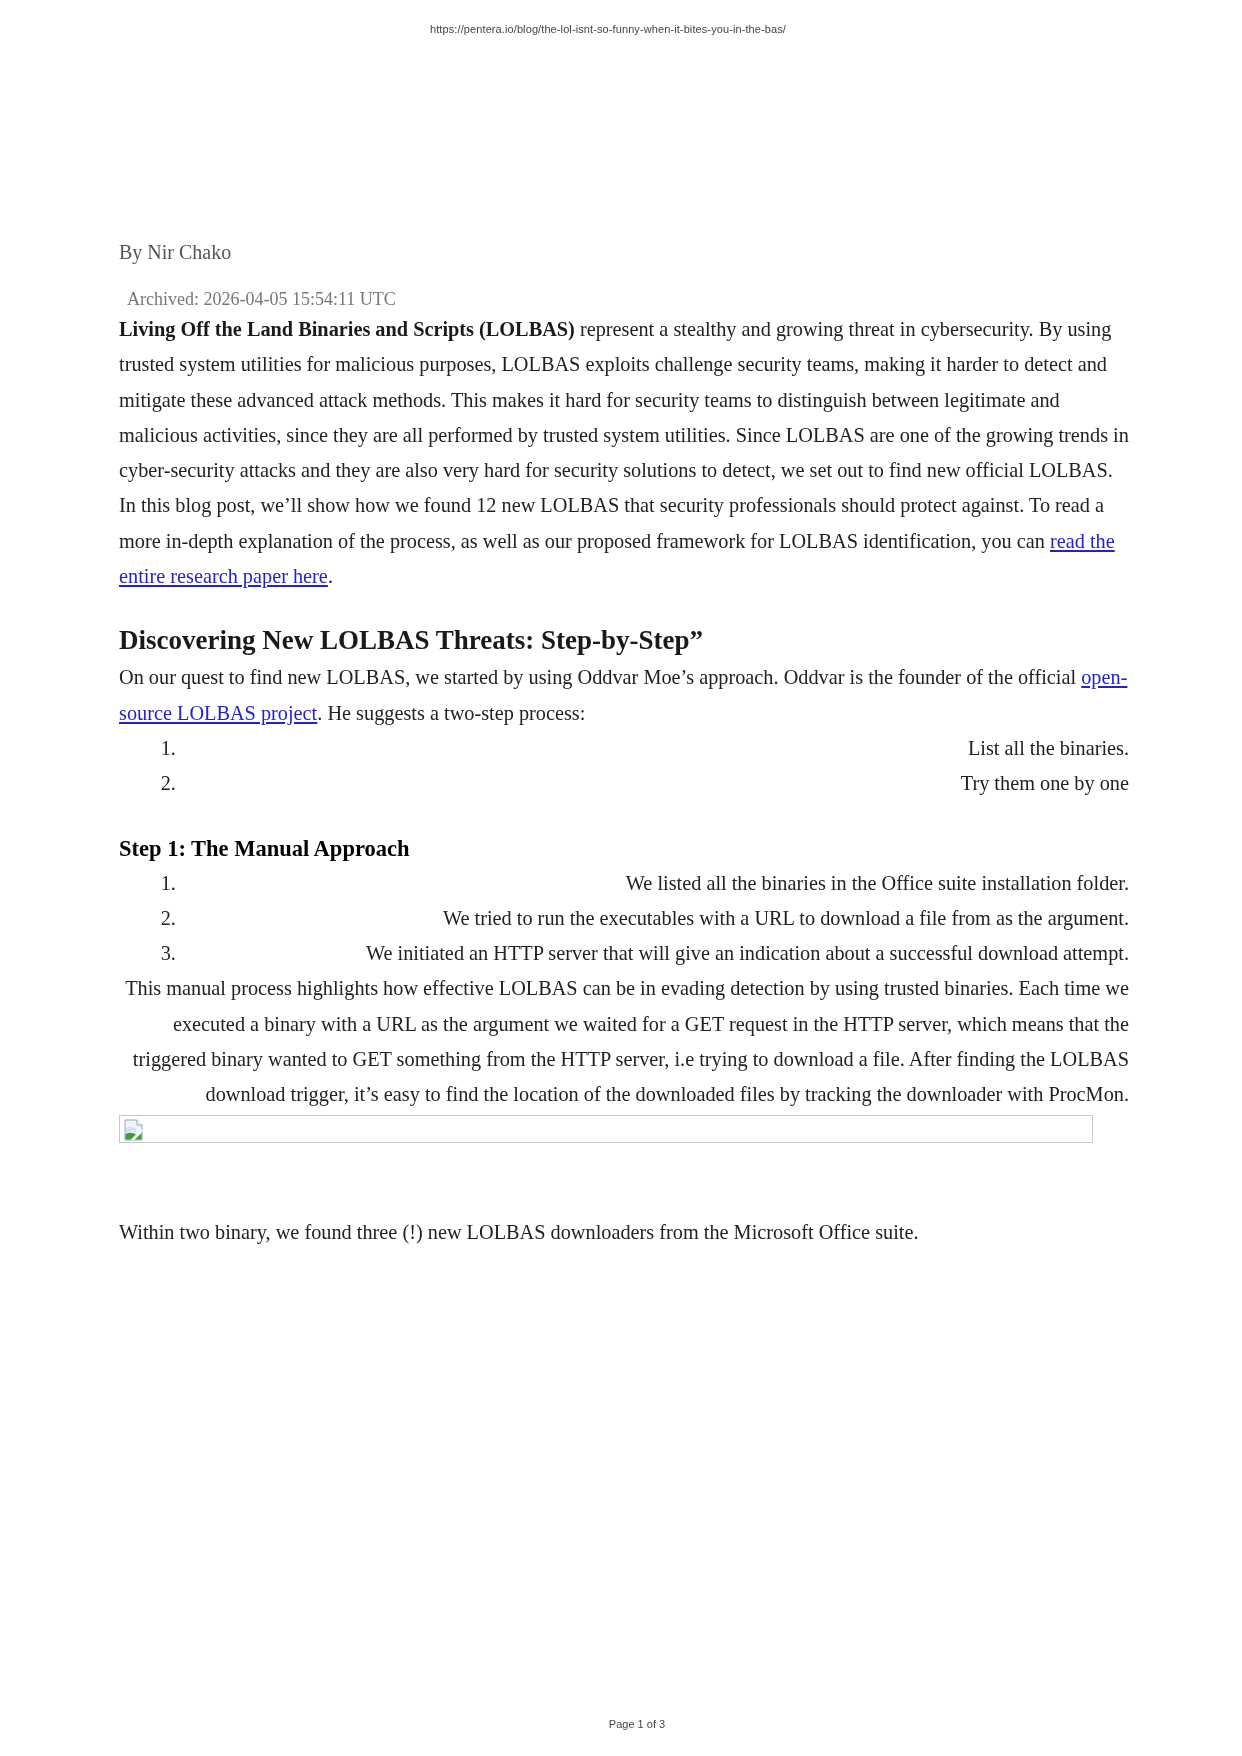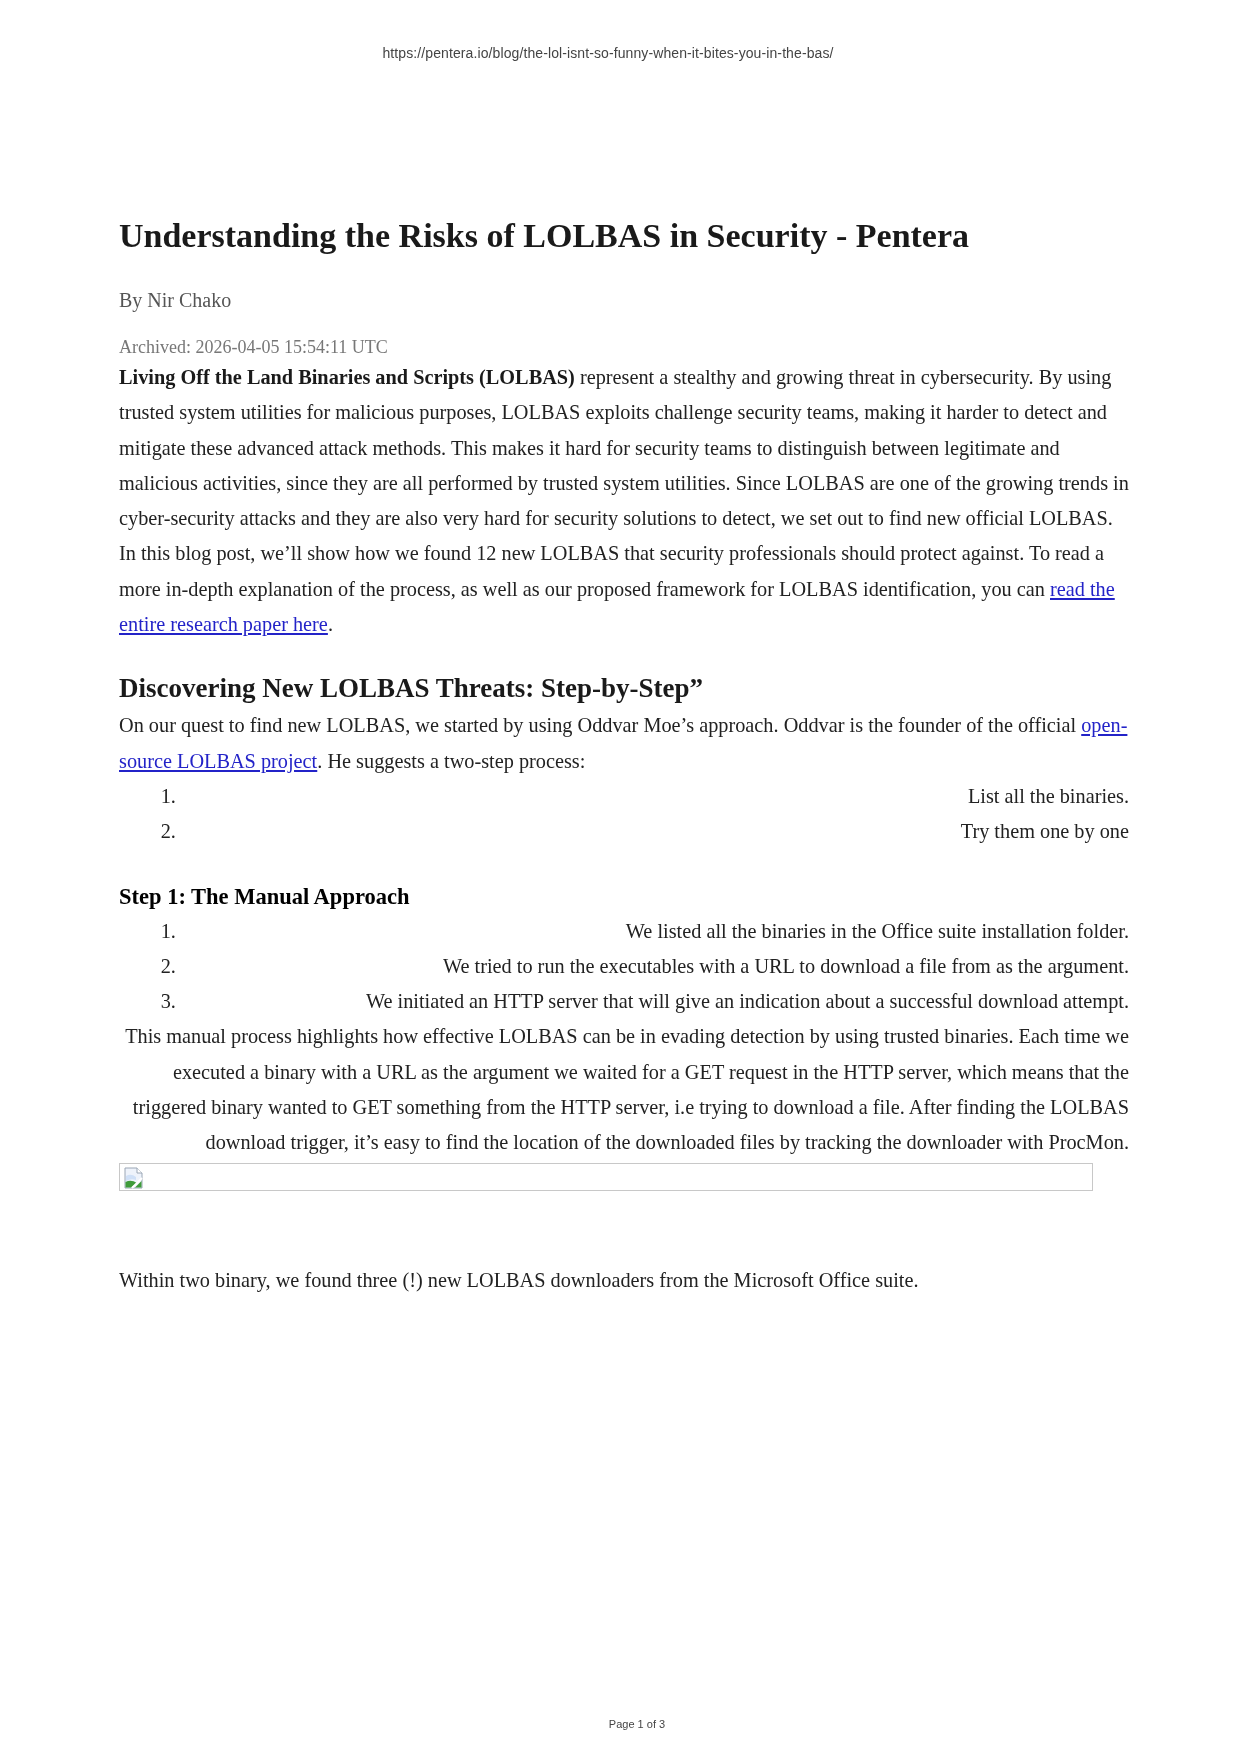--- a/index.html
+++ b/index.html
@@ -10,26 +10,26 @@
     body {
       width: 1242px;
       height: 1756px;
       position: relative;
       overflow: hidden;
       font-family: "Liberation Serif", "DejaVu Serif", serif;
       color: #222222;
     }
     .url-header {
       position: absolute;
-      top: 45px;
+      top: 23px;
       left: 0;
       width: 1216px;
       text-align: center;
       font-family: "Liberation Sans", "DejaVu Sans", sans-serif;
-      font-size: 14px;
+      font-size: 11px;
       color: #444444;
       letter-spacing: 0.1px;
     }
     .page-footer {
       position: absolute;
       top: 1718px;
       left: 16px;
       width: 1242px;
       text-align: center;
       font-family: "Liberation Sans", "DejaVu Sans", sans-serif;
@@ -49,21 +49,21 @@
       font-weight: bold;
       color: #1a1a1a;
     }
     .byline {
       margin: 26px 0 0 0;
       font-size: 20px;
       line-height: 28px;
       color: #555555;
     }
     .archived {
-      margin: 20px 0 0 0;
+      margin: 20px 0 0 8px;
       font-size: 18px;
       line-height: 26px;
       color: #777777;
     }
     p.body {
       margin: 0;
       font-size: 20.3px;
       line-height: 35.3px;
       color: #222222;
     }
@@ -124,21 +124,20 @@
     .spacer-after-image {
       height: 72px;
     }
   </style>
 </head>
 <body>
 
 <div class="url-header">https://pentera.io/blog/the-lol-isnt-so-funny-when-it-bites-you-in-the-bas/</div>
 
 <main class="article">
-  <h1 class="title">Understanding the Risks of LOLBAS in Security - Pentera</h1>
 
   <div class="byline">By Nir Chako</div>
 
   <div class="archived">Archived: 2026-04-05 15:54:11 UTC</div>
 
   <p class="body intro"><strong>Living Off the Land Binaries and Scripts (LOLBAS)</strong><span> represent a stealthy and growing threat in cybersecurity. By using trusted system utilities for malicious purposes, LOLBAS exploits challenge security teams, making it harder to detect and mitigate these advanced attack methods. This makes it hard for security teams to distinguish between legitimate and malicious activities, since they are all performed by trusted system utilities. Since LOLBAS are one of the growing trends in cyber-security attacks and they are also very hard for security solutions to detect, we set out to find new official LOLBAS. In this blog post, we’ll show how we found 12 new LOLBAS that security professionals should protect against. To read a more in-depth explanation of the process, as well as our proposed framework for LOLBAS identification, you can </span><a class="link" href="#">read the entire research paper here</a><span>.</span></p>
 
   <h2 class="section">Discovering New LOLBAS Threats: Step-by-Step”</h2>
 
   <p class="body gap-22"><span>On our quest to find new LOLBAS, we started by using Oddvar Moe’s approach. Oddvar is the founder of the official </span><a class="link" href="#">open-source LOLBAS project</a><span>. He suggests a two-step process:</span></p>

